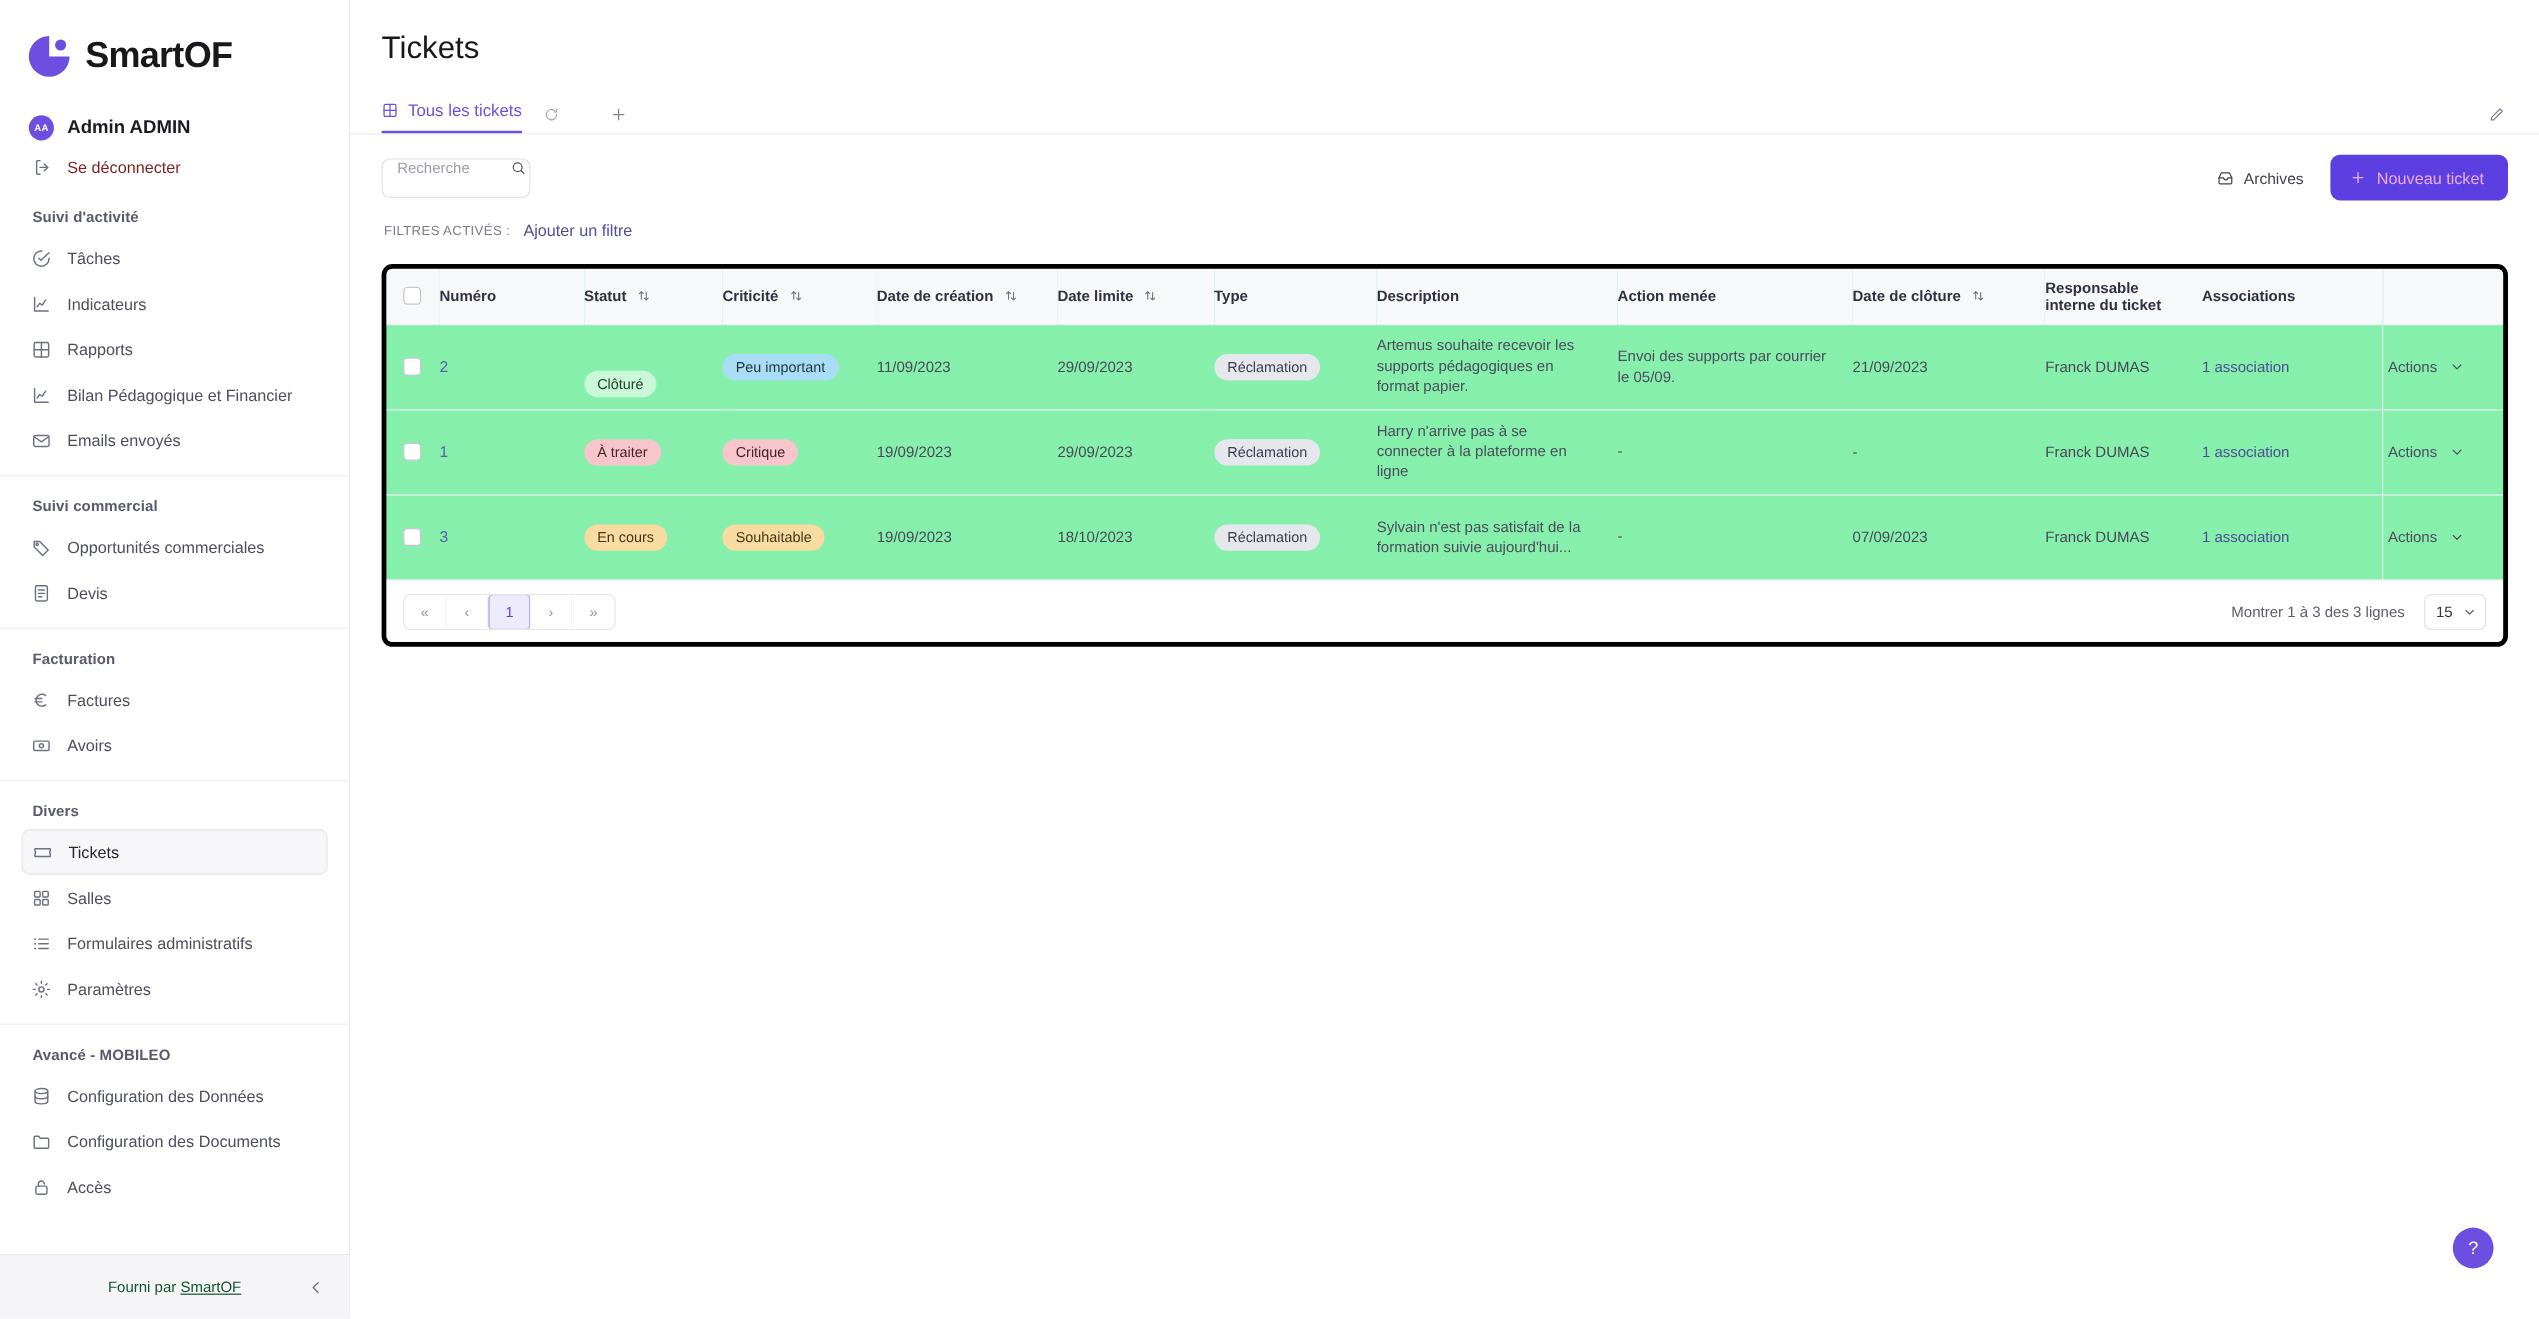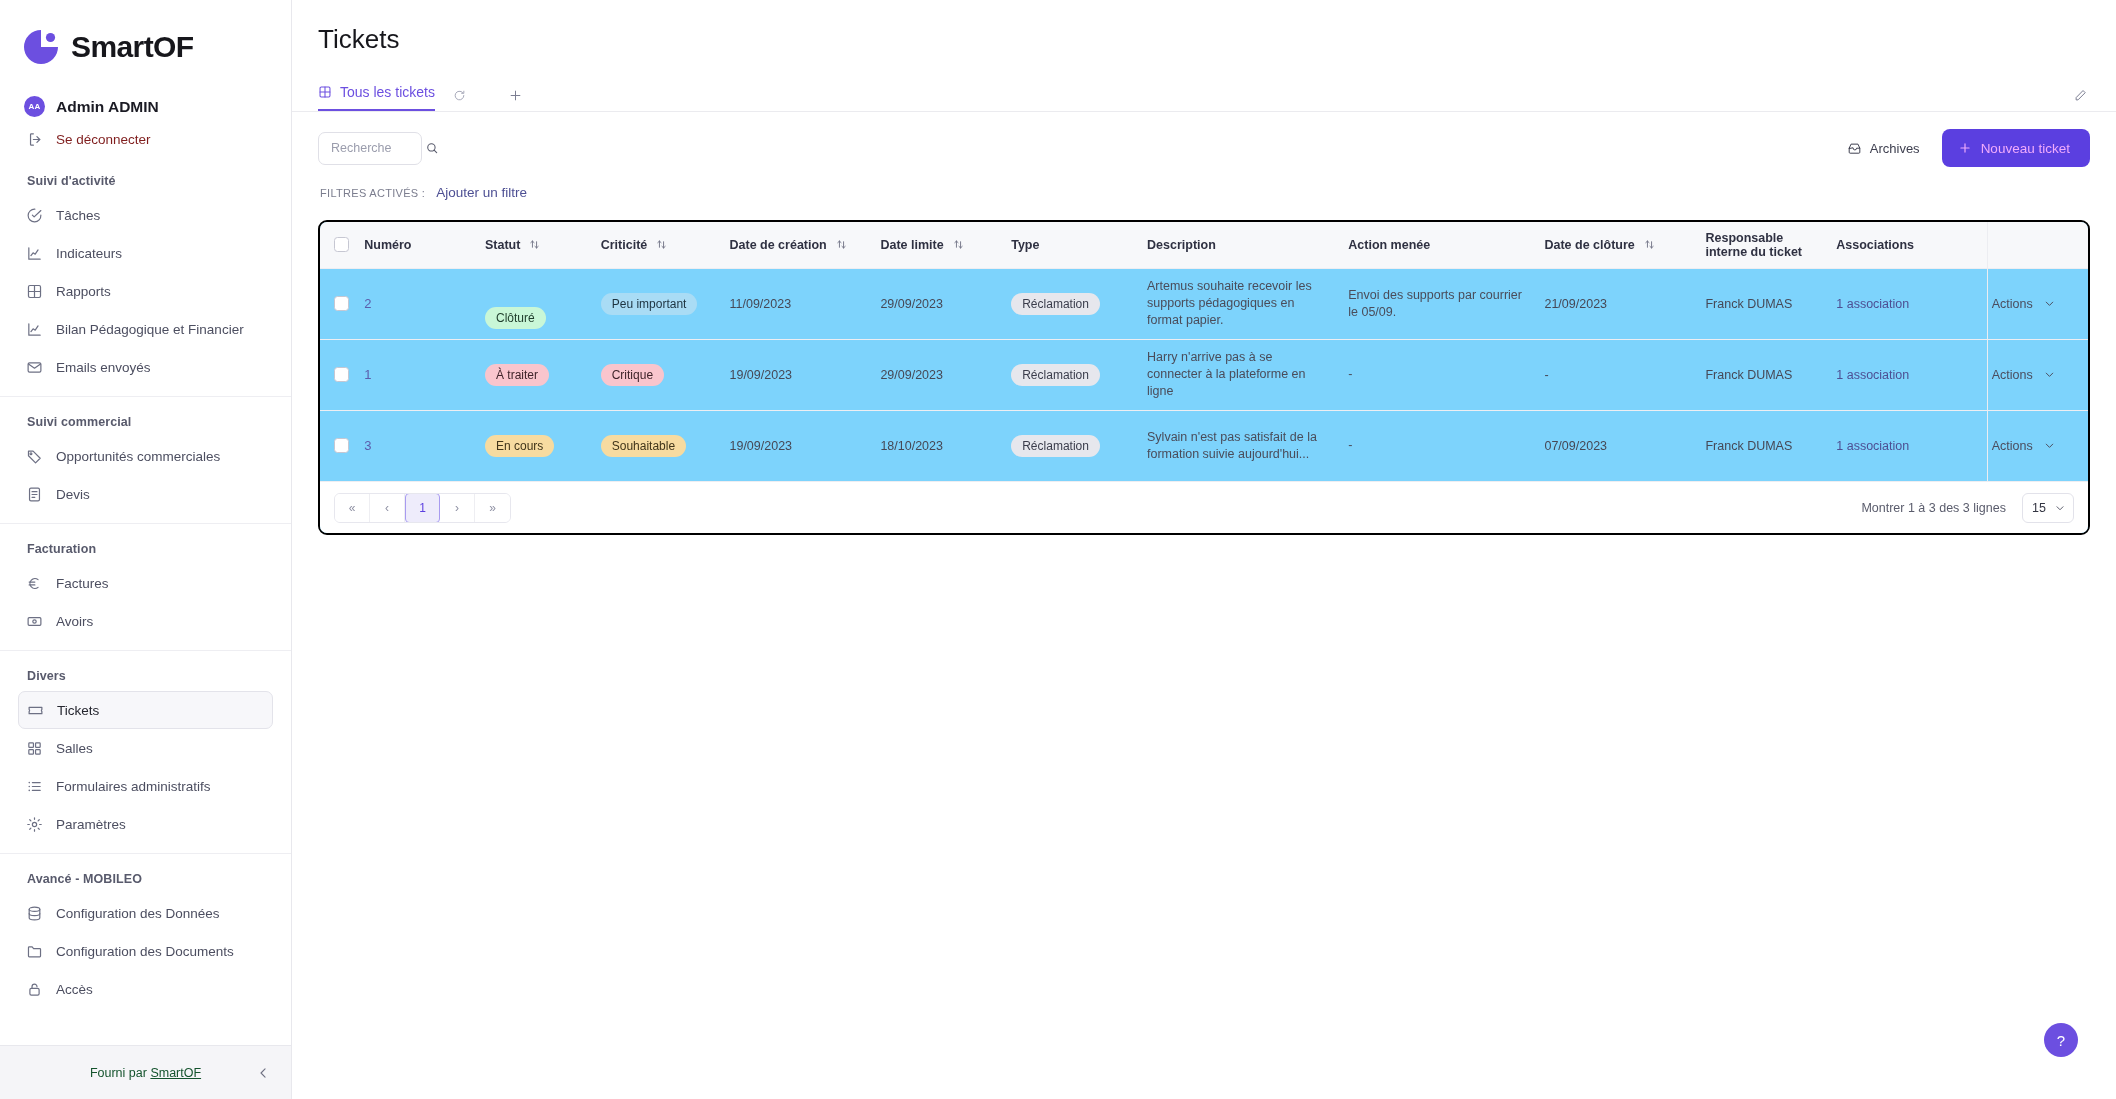--- a/index.html
+++ b/index.html
@@ -86,22 +86,22 @@
   .edit-pencil { position:absolute; right: 28px; bottom: 8px; color:#7c7e92; cursor:pointer; display:flex; }
 
   .content { padding: 0 26px 0 26px; }
 
   .toolbar {
     display:flex; align-items:center; justify-content: space-between;
     padding: 17px 0 16px 0;
   }
   .search-wrap { width: 128px; }
   .search-field {
-    width: 104px; height: 33px; border: 1px solid #e0e0e7; border-radius: 7px;
-    display:flex; align-items:center; justify-content: space-between; padding: 0 9px 0 12px; gap: 12px;
+    width: 124px; height: 33px; border: 1px solid #e0e0e7; border-radius: 7px;
+    display:flex; align-items:flex-start; justify-content: space-between; padding: 0 9px 0 12px; gap: 12px;
   }
   .search-field input {
     border:none; outline:none; font-size: 12.5px; color:#3b3c49; width: 82px;
     font-family: "Liberation Sans", sans-serif; background: transparent;
   }
   .search-field input::placeholder { color:#9b9dad; }
   .search-icon { color:#56586a; display:flex; }
 
   .toolbar-right { display:flex; align-items:center; gap: 22px; }
   .archives-btn { display:flex; align-items:center; gap: 8px; cursor:pointer; }
@@ -114,21 +114,21 @@
     font-size: 13.5px; font-weight: 500;
   }
   .plus-sm { display:flex; }
 
   .filters-row { display:flex; align-items:center; gap: 11px; padding: 2px 0 20px 2px; }
   .filters-label { font-size: 11px; color: #7b7d8e; letter-spacing: 0.3px; }
   .filters-add { font-size: 13.5px; color: #4d4f93; cursor:pointer; }
 
   
   .table-card {
-    border: 2px solid #000000; border-radius: 9px; overflow: hidden; background:#7dd3fc;
+    border: 4px solid #000000; border-radius: 9px; overflow: hidden; background:#86efac;
   }
   table { width: 100%; border-collapse: collapse; table-layout: fixed; }
   thead tr { background: #f7f8fa; height: 46px; }
   thead th {
     text-align: left; font-size: 12.5px; font-weight: 700; color:#2f3142;
     padding: 0 0 0 0; vertical-align: middle;
   }
   .th-inner { display:flex; align-items:center; gap: 9px; }
   .sort-ico { color:#6b6d80; display:flex; flex: 0 0 auto; }
   th.c-check { width: 44px; padding-left: 14px; }

